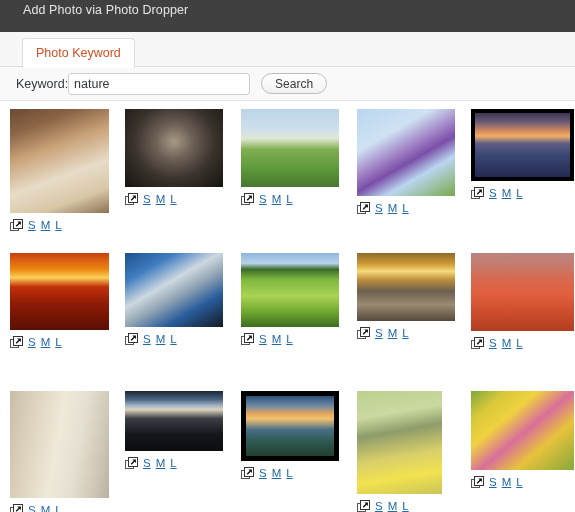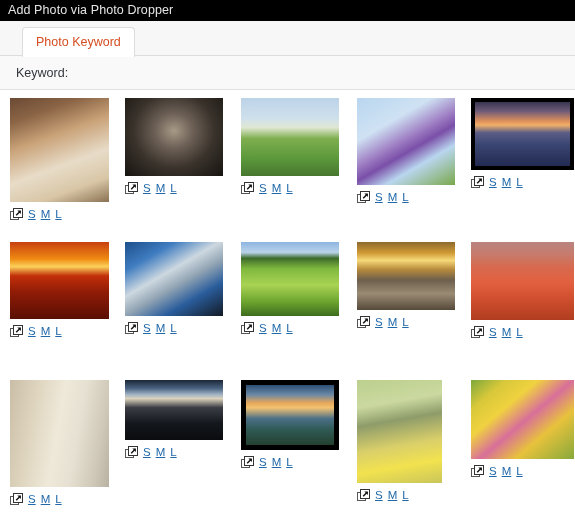--- a/index.html
+++ b/index.html
@@ -6,26 +6,26 @@
   html, body {
     margin: 0; padding: 0;
     width: 575px; height: 512px;
     overflow: hidden;
     background: #ffffff;
     font-family: "Liberation Sans", "DejaVu Sans", sans-serif;
   }
 
   
   #titlebar {
-    height: 21px;
-    background: #000000;
+    height: 32px;
+    background: #404040;
     color: #e5e5e5;
     font-size: 12.5px;
     line-height: 21px;
-    padding-left: 8px;
+    padding-left: 23px;
     letter-spacing: .1px;
     white-space: nowrap;
     overflow: hidden;
   }
 
   
   #tabstrip {
     position: relative;
     height: 35px;
     background: #f7f7f7;
@@ -139,20 +139,22 @@
 <body>
 
 <div id="titlebar">Add Photo via Photo Dropper</div>
 
 <div id="tabstrip">
   <div id="tab-photo-dropper">Photo Keyword</div>
 </div>
 
 <div id="searchbar">
   <span id="keyword-label">Keyword:</span>
+  <input id="keyword-input" type="text" value="nature" style="">
+  <button id="search-button">Search</button>
 </div>
 
 <div id="results">
     <div class="photo-row" style="top: 8px;">
       <div class="photo-cell" style="left: 10px;">
         <div class="thumb" title="sleeping dormouse curled up in wood shavings" style="width: 99px; height: 104px;">
           <div class="scene" style="background:linear-gradient(160deg,#6b4a34 0%,#8a6445 18%,#c9a278 38%,#e8dcc8 62%,#d8c6a6 82%,#8a7252 100%);"></div>
         </div>
         <div class="meta">
           <span class="popup-icon"><svg width="13" height="13" viewBox="0 0 13 13">

